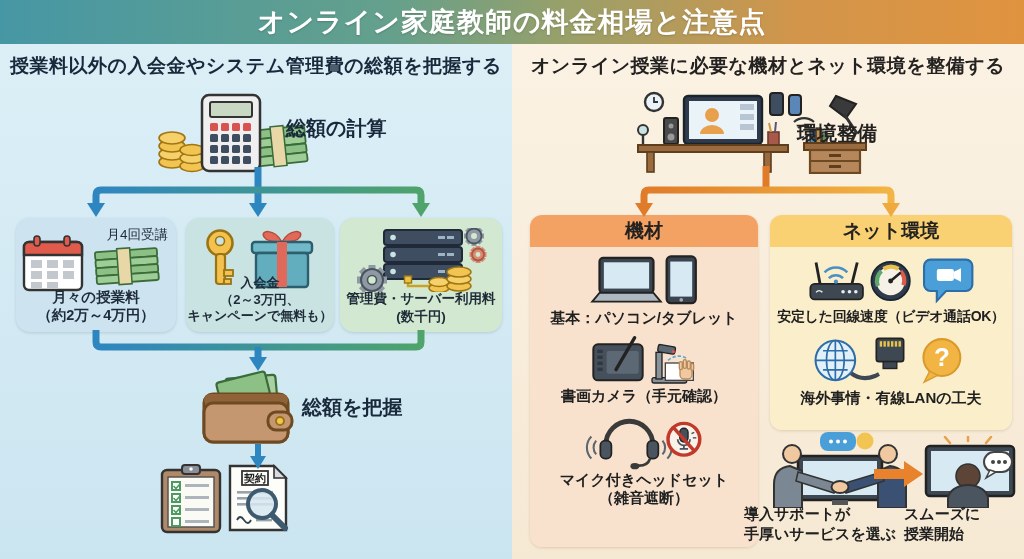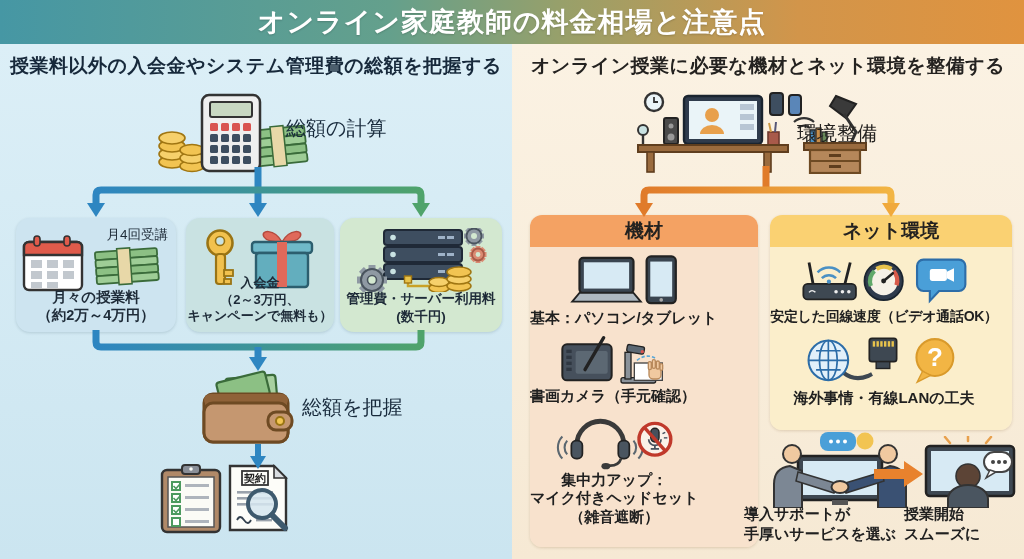--- a/index.html
+++ b/index.html
@@ -12,35 +12,35 @@
     display:flex;align-items:center;justify-content:center}
   .title{color:#fff;font-size:27px;font-weight:bold;letter-spacing:1px;
     text-shadow:0 1px 2px rgba(0,0,0,.18)}
   
   .panel{position:absolute;top:44px;height:515px;width:512px}
   .panel.left{left:0;background:linear-gradient(180deg,#DCEFF7,#CBE5F0)}
   .panel.right{left:512px;background:linear-gradient(180deg,#FBF2E3,#F6E9D4)}
   .sec-heading{position:absolute;top:9px;left:0;width:100%;text-align:center;
     font-weight:bold;font-size:19px;color:#17293B;letter-spacing:.5px}
   .panel.right .sec-heading{color:#242220}
-  .flow-label{position:absolute;font-weight:normal;font-size:20px;color:#17293B;white-space:nowrap}
+  .flow-label{position:absolute;font-weight:bold;font-size:20px;color:#17293B;white-space:nowrap}
   .panel.right .flow-label{color:#242220}
   
   .fee-box{position:absolute;top:174px;height:114px;border-radius:14px;
     box-shadow:0 1px 3px rgba(40,70,90,.18)}
   .fee-box .box-lines{position:absolute;left:0;bottom:7px;width:100%;text-align:center;
     font-weight:bold;color:#1E2B38;line-height:1.28}
   .badge{position:absolute;font-weight:normal;color:#1E2B38;font-size:13.5px}
   .footer-label{position:absolute;font-weight:bold;font-size:21px;color:#17293B;text-align:center}
   
   .col{position:absolute;border-radius:12px;overflow:hidden;
     box-shadow:0 1px 3px rgba(120,80,30,.2)}
   .col-header{height:32px;display:flex;align-items:center;justify-content:center;
     font-weight:bold;font-size:19px;color:#242220}
-  .col-body{display:flex;flex-direction:column;align-items:flex-start}
+  .col-body{display:flex;flex-direction:column;align-items:center}
   .row{display:flex;flex-direction:column;align-items:center}
   .cap{font-weight:bold;color:#202020;text-align:center;line-height:1.25;font-size:15px}
   .cap.small{font-size:14px;letter-spacing:-.3px}
   .bottom-cap{position:absolute;font-weight:bold;font-size:15px;color:#202020;
     text-align:left;line-height:1.3}
   svg{display:block}
   .overlay{position:absolute;left:0;top:0;pointer-events:none}
 </style>
 </head>
 <body>
@@ -334,21 +334,20 @@
           <circle cx="141" cy="38" r="23" fill="#FAF1E8" stroke="#C0392B" stroke-width="5"></circle>
           <rect x="135" y="22" width="12" height="20" rx="6" fill="#46505C" stroke="#222" stroke-width="2"></rect>
           <path d="M132,38 a9,9 0 0 0 18,0" fill="none" stroke="#46505C" stroke-width="2.5"></path>
           <line x1="141" y1="47" x2="141" y2="52" stroke="#46505C" stroke-width="2.5"></line>
           <line x1="135" y1="52" x2="147" y2="52" stroke="#46505C" stroke-width="2.5"></line>
           <line x1="152" y1="30" x2="156" y2="28" stroke="#46505C" stroke-width="2"></line>
             <line x1="154" y1="36" x2="159" y2="36" stroke="#46505C" stroke-width="2"></line>
           <line x1="125" y1="20" x2="157" y2="56" stroke="#C0392B" stroke-width="5"></line>
         </svg>
         <div class="cap">
-          <div>集中力アップ：</div>
           <div>マイク付きヘッドセット</div>
           <div>（雑音遮断）</div>
         </div>
       </div>
     </div>
   </div>
 
   <div class="col" style="left:258px;top:171px;width:242px;height:215px">
     <div class="col-header" style="background:#FAD172">ネット環境</div>
     <div class="col-body" style="background:#FBEECB;height:183px">
@@ -434,22 +433,22 @@
     <polygon points="70,34 66,42 76,36" fill="#FFF" stroke="#444" stroke-width="1.5"></polygon>
     <circle cx="73" cy="26" r="2" fill="#444"></circle>
       <circle cx="79" cy="26" r="2" fill="#444"></circle>
       <circle cx="85" cy="26" r="2" fill="#444"></circle>
   </svg>
   <div class="bottom-cap" style="left:232px;top:460px;width:190px">
     <div>導入サポートが</div>
     <div>手厚いサービスを選ぶ</div>
   </div>
   <div class="bottom-cap" style="left:392px;top:460px;width:120px">
+    <div>スムーズに</div>
     <div>授業開始</div>
-    <div>スムーズに</div>
   </div>
 </div>
 
 <svg class="overlay" width="1024" height="559" viewBox="0 0 1024 559">
   <defs>
     <linearGradient id="lgBG" x1="0" y1="0" x2="1" y2="0">
       <stop offset="0" stop-color="#2E86C1"></stop>
         <stop offset="1" stop-color="#4FA36B"></stop>
     </linearGradient>
     <linearGradient id="lgOR" x1="0" y1="0" x2="1" y2="0">

